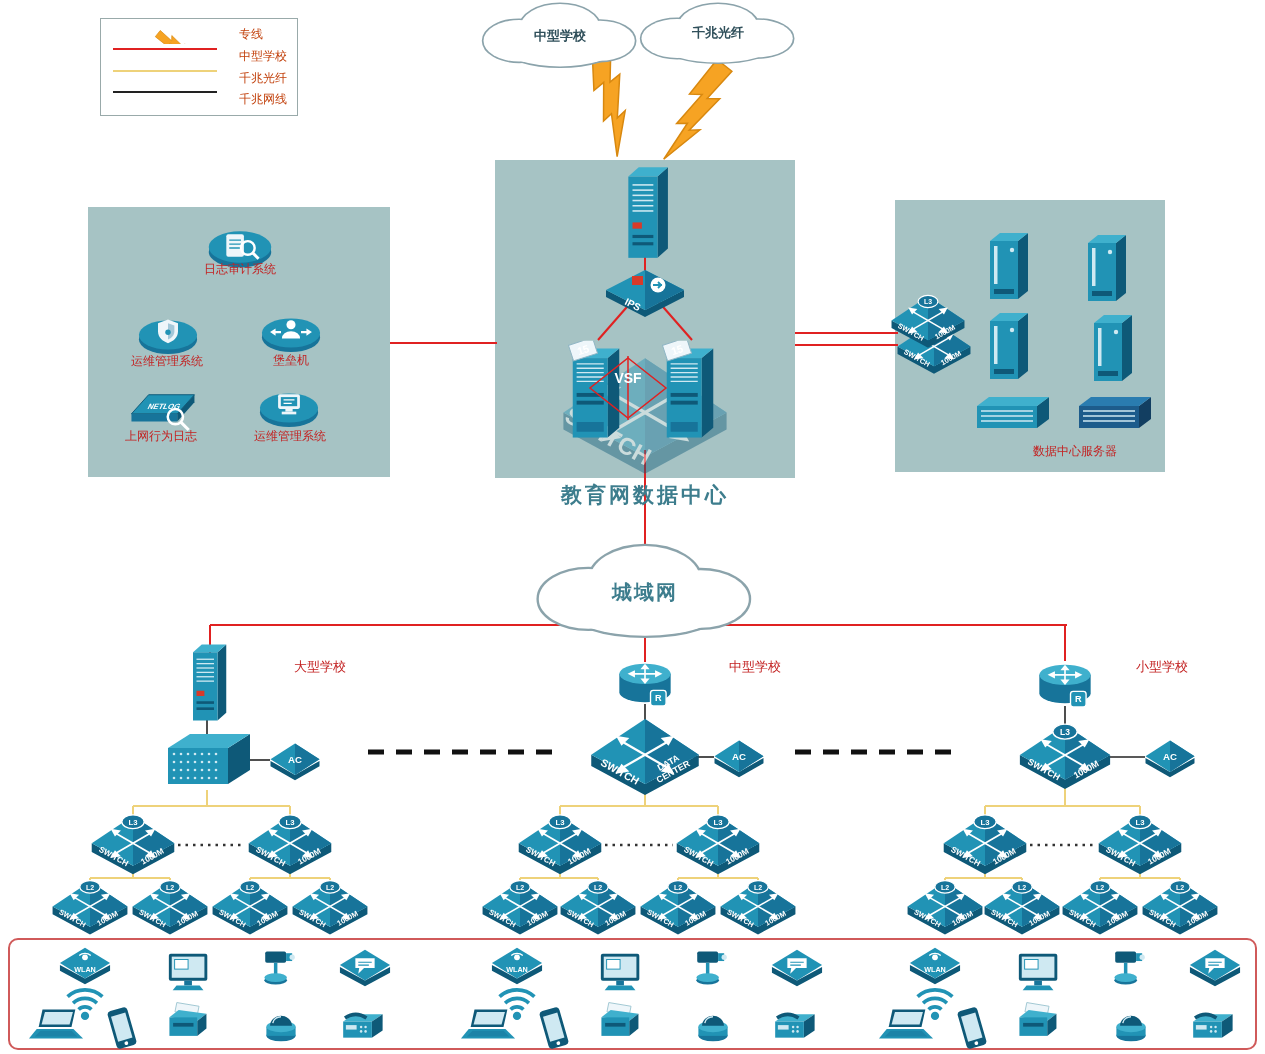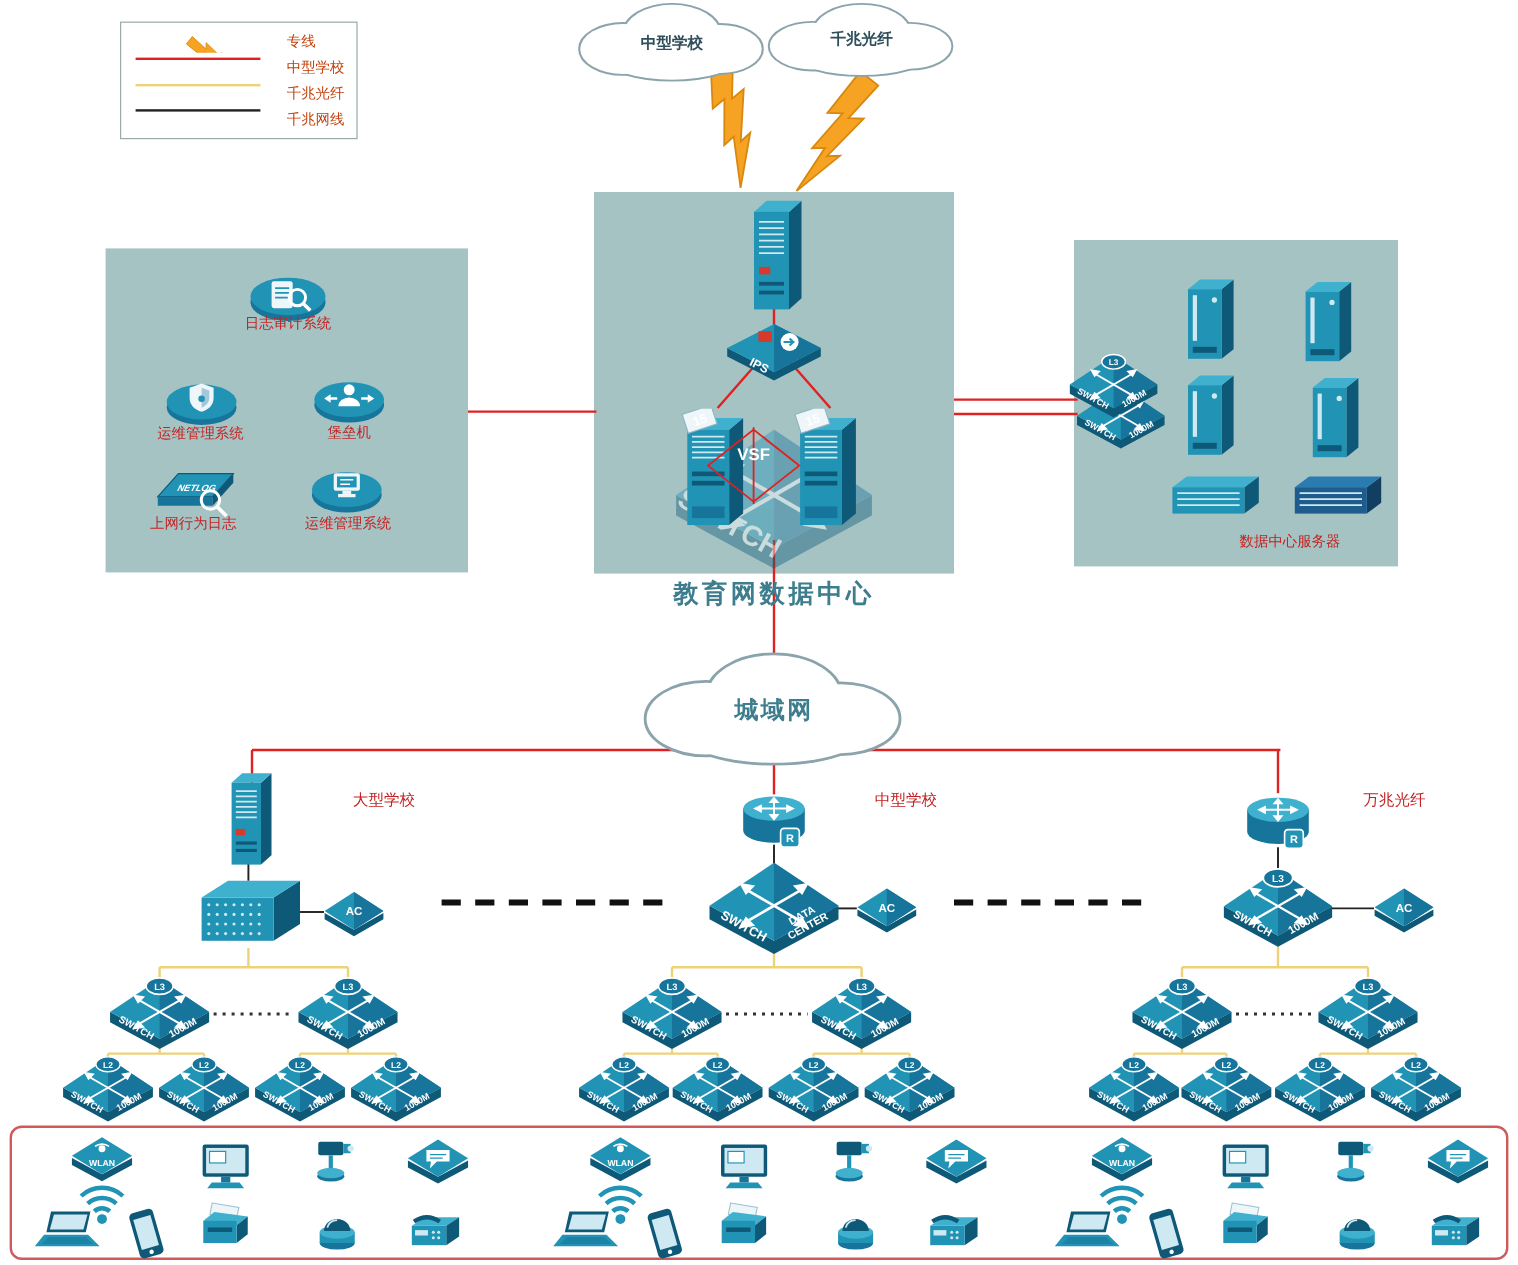--- a/index.html
+++ b/index.html
@@ -179,21 +179,21 @@
     </div>
   </div>
 
   <div class="lbl dark" style="left:560px;top:36px">中型学校</div>
   <div class="lbl dark" style="left:718px;top:33px">千兆光纤</div>
   <div class="lbl teal" style="left:645px;top:592px;font-size:20px;letter-spacing:2px">城域网</div>
   <div class="lbl teal" style="left:645px;top:495px;font-size:21px;letter-spacing:3px">教育网数据中心</div>
   <div class="lbl red" style="left:1075px;top:452px">数据中心服务器</div>
   <div class="lbl red" style="left:320px;top:667px;font-size:13px">大型学校</div>
   <div class="lbl red" style="left:755px;top:667px;font-size:13px">中型学校</div>
-  <div class="lbl red" style="left:1162px;top:667px;font-size:13px">万兆光纤</div>
+  <div class="lbl red" style="left:1162px;top:667px;font-size:13px">小型学校</div>
   <div class="lbl red" style="left:240px;top:270px">日志审计系统</div>
   <div class="lbl red" style="left:167px;top:362px">运维管理系统</div>
   <div class="lbl red" style="left:291px;top:361px">堡垒机</div>
   <div class="lbl red" style="left:161px;top:437px">上网行为日志</div>
   <div class="lbl red" style="left:290px;top:437px">运维管理系统</div>
 
 <div class="node" style="left: 645px; top: 212px; width: 50px;">
       <svg viewBox="0 0 48 96">
         <polygon points="36,14 46,5 46,83 36,92" fill="#0e5978"></polygon>
         <polygon points="8,14 18,5 46,5 36,14" fill="#3fb0cd"></polygon>

